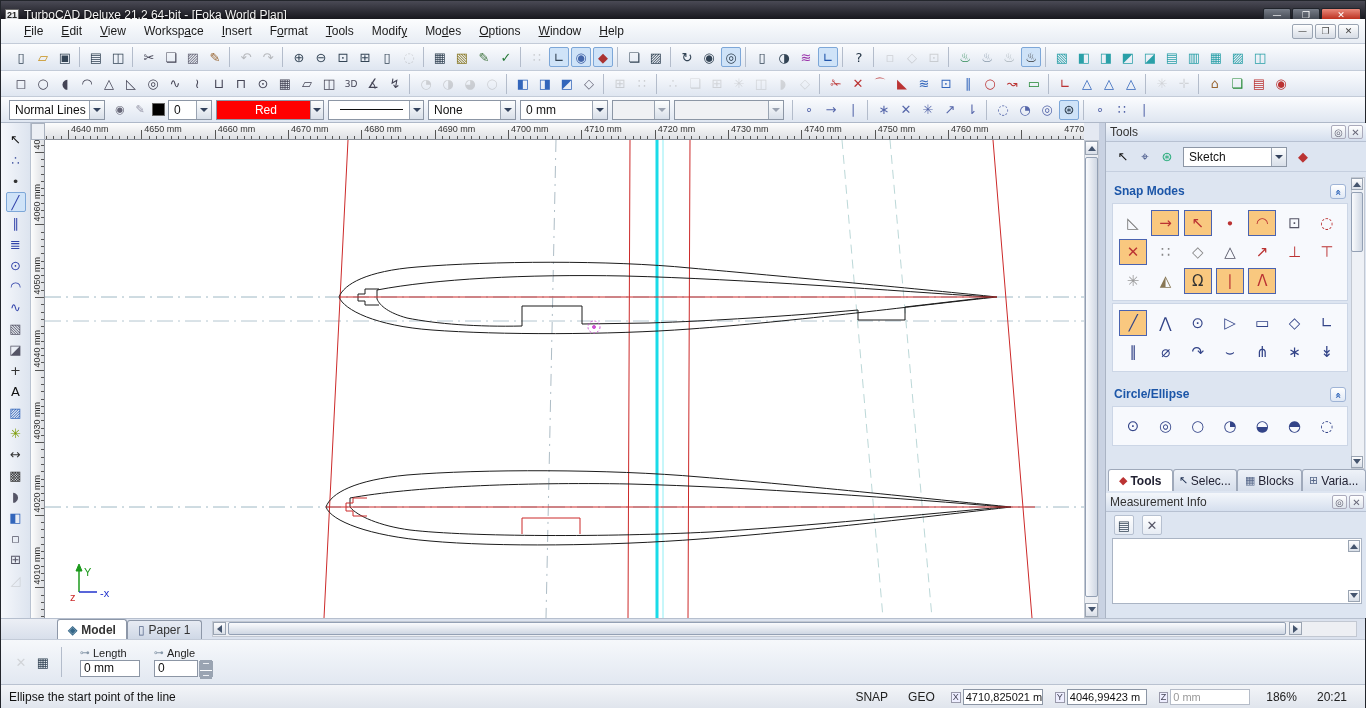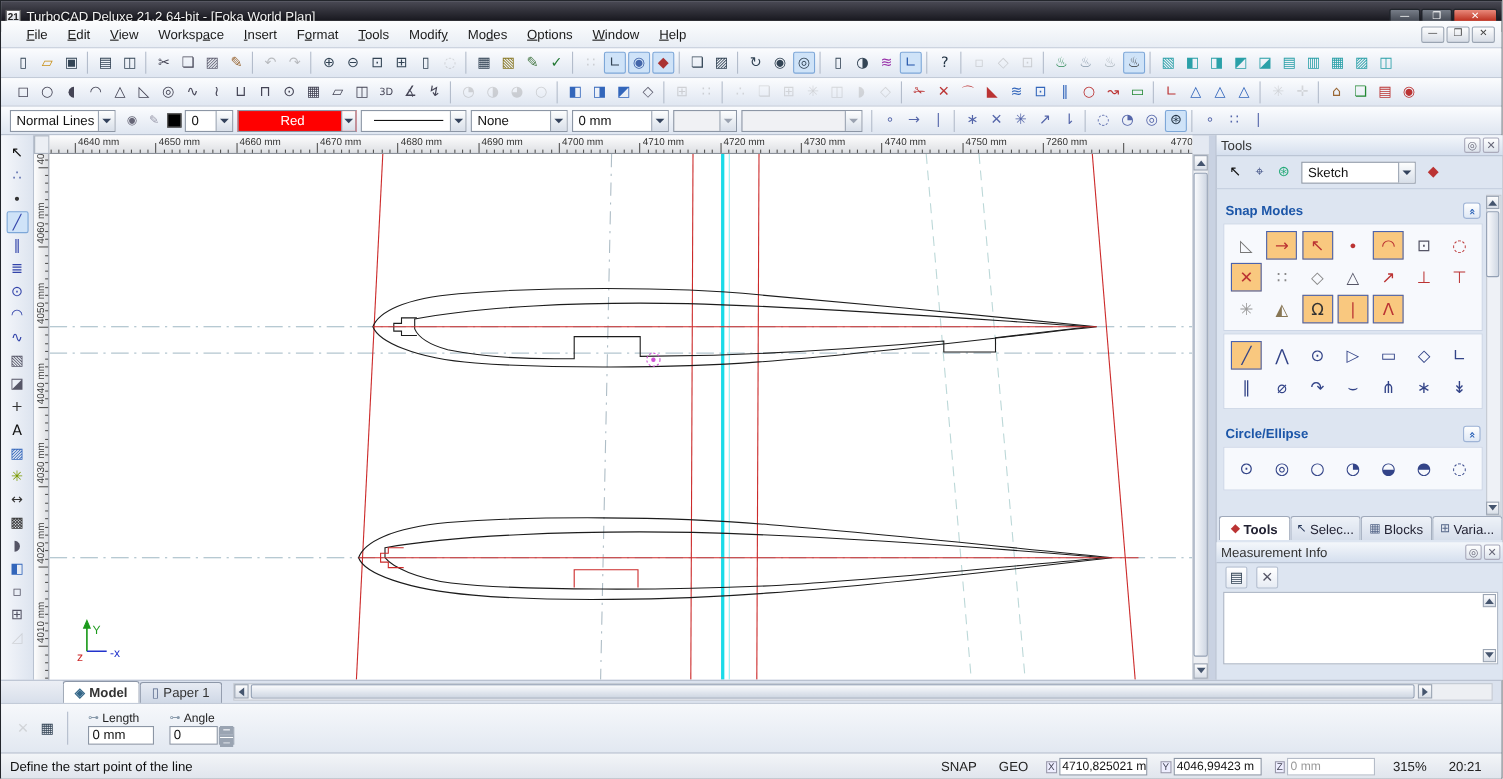--- a/index.html
+++ b/index.html
@@ -505,21 +505,21 @@
         <div class="tick" data-name="ruler-tick" style="left: 836.963px; height: 3px;"></div>
         <div class="tick" data-name="ruler-tick" style="left: 844.296px; height: 3px;"></div>
         <div class="tick" data-name="ruler-tick" style="left: 851.629px; height: 3px;"></div>
         <div class="tick" data-name="ruler-tick" style="left: 858.962px; height: 3px;"></div>
         <div class="tick" data-name="ruler-tick" style="left: 866.295px; height: 3px;"></div>
         <div class="tick" data-name="ruler-tick" style="left: 873.628px; height: 3px;"></div>
         <div class="tick" data-name="ruler-tick" style="left: 880.961px; height: 3px;"></div>
         <div class="tick" data-name="ruler-tick" style="left: 888.294px; height: 3px;"></div>
         <div class="tick" data-name="ruler-tick" style="left: 895.627px; height: 3px;"></div>
         <div class="tick" data-name="ruler-tick" style="left: 902.96px; height: 9px;"></div>
-        <span class="rlabel" data-name="ruler-label" style="left: 905.96px;">7260 mm</span>
+        <span class="rlabel" data-name="ruler-label" style="left: 905.96px;">4760 mm</span>
         <div class="tick" data-name="ruler-tick" style="left: 910.293px; height: 3px;"></div>
         <div class="tick" data-name="ruler-tick" style="left: 917.626px; height: 3px;"></div>
         <div class="tick" data-name="ruler-tick" style="left: 924.959px; height: 3px;"></div>
         <div class="tick" data-name="ruler-tick" style="left: 932.292px; height: 3px;"></div>
         <div class="tick" data-name="ruler-tick" style="left: 939.625px; height: 3px;"></div>
         <div class="tick" data-name="ruler-tick" style="left: 946.958px; height: 3px;"></div>
         <div class="tick" data-name="ruler-tick" style="left: 954.291px; height: 3px;"></div>
         <div class="tick" data-name="ruler-tick" style="left: 961.624px; height: 3px;"></div>
         <div class="tick" data-name="ruler-tick" style="left: 968.957px; height: 3px;"></div>
         <div class="tick" data-name="ruler-tick" style="left: 976.29px; height: 9px;"></div>
@@ -831,31 +831,31 @@
             </span>
             <span>
               <span class="tri-down" style="border-width:3px;border-top-width:4px" data-name="down-arrow-icon"></span>
             </span>
           </span>
       </div>
     </div>
   </div>
 
   <div class="statusbar" data-name="status-bar">
-    <span class="stmsg" data-name="status-message">Define the start point of the line</span>
+    <span class="stmsg" data-name="status-message">Ellipse the start point of the line</span>
     <span class="stitem" data-name="snap-toggle">SNAP</span>
     <span class="stitem" data-name="geo-toggle">GEO</span>
     <span class="coordbox" data-name="x-coordinate-group">
       <span class="cico" data-name="x-coordinate-icon">X</span>
       <span class="cfield" data-name="x-coordinate-field">4710,825021 m</span>
     </span>
     <span class="coordbox" data-name="y-coordinate-group">
       <span class="cico" data-name="y-coordinate-icon">Y</span>
       <span class="cfield" data-name="y-coordinate-field">4046,99423 m</span>
     </span>
     <span class="coordbox" data-name="z-coordinate-group">
       <span class="cico" data-name="z-coordinate-icon">Z</span>
       <span class="cfield dis" data-name="z-coordinate-field">0 mm</span>
     </span>
-    <span class="stitem" data-name="zoom-level">315%</span>
+    <span class="stitem" data-name="zoom-level">186%</span>
     <span class="stitem" data-name="clock">20:21</span>
   </div>
 </div>
 
 </body></html>

